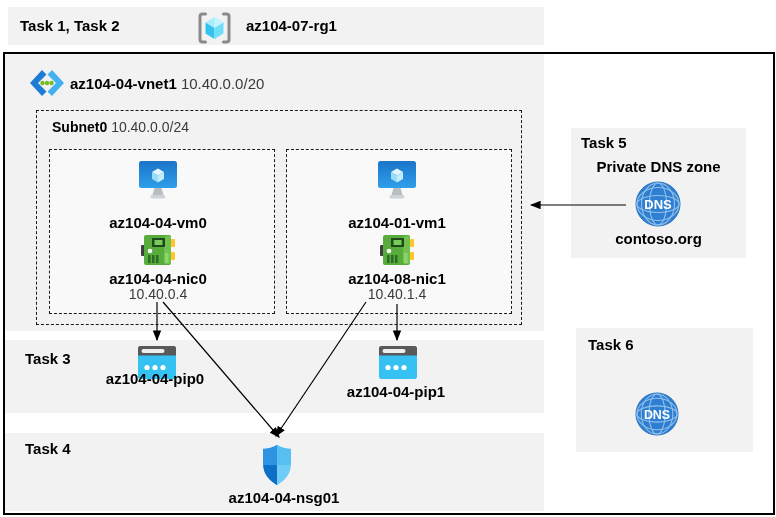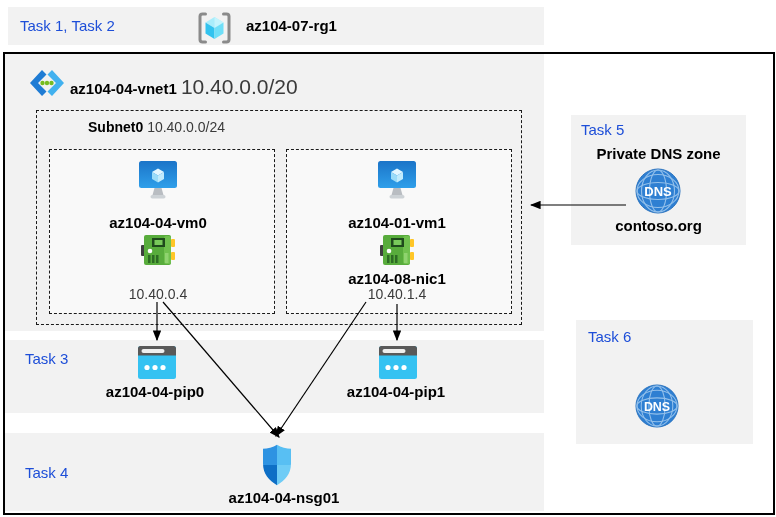--- a/index.html
+++ b/index.html
@@ -2,21 +2,21 @@
 <html><head>
 <meta charset="utf-8">
 <style>
   html,body{margin:0;padding:0;background:#fff;}
   #canvas{
     position:relative;width:776px;height:517px;background:#fff;overflow:hidden;
     font-family:"Liberation Sans","DejaVu Sans",sans-serif;color:#000;
   }
   .abs{position:absolute;}
   .band{background:#F2F2F2;}
-  .task-label{font-weight:400;font-size:15px;color:#1d4ed8;}
+  .task-label{font-weight:700;font-size:15px;color:#000000;}
   .name{font-weight:700;font-size:15px;color:#000;white-space:nowrap;}
   .plain{font-weight:400;font-size:14px;color:#3A3A3A;white-space:nowrap;}
   .center{text-align:center;}
   .dashed{border:1.5px dashed #1a1a1a;box-sizing:border-box;}
   .subnet-inner{background:rgba(255,255,255,0.5);}
   .frame{border:2px solid #000;box-sizing:border-box;background:#fff;}
   .subnet-title{font-size:14px;white-space:nowrap;}
   .subnet-title b{font-weight:700;}
   svg{display:block;}
   .overlay{pointer-events:none;z-index:40;}
@@ -48,25 +48,25 @@
 
   <span class="abs z2" style="left:30px;top:70px;">
     <svg width="34" height="26" viewBox="0 0 34 26">
       <polygon points="12,0 16.5,4.5 8,13 16.5,21.5 12,26 0,13" fill="#1F7CD4"></polygon>
       <polygon points="22,0 17.5,4.5 26,13 17.5,21.5 22,26 34,13" fill="#41B1EF"></polygon>
       <circle cx="12.5" cy="13" r="2.2" fill="#76BC21"></circle>
       <circle cx="17" cy="13" r="2.2" fill="#76BC21"></circle>
       <circle cx="21.5" cy="13" r="2.2" fill="#76BC21"></circle>
     </svg>
   </span>
-  <span class="abs z2" style="left:70px;top:75px;font-size:15px;white-space:nowrap;"><b>az104-04-vnet1</b> <span class="plain" style="font-size:21px;">10.40.0.0/20</span></span>
+  <span class="abs z2" style="left:70px;top:75px;font-size:15px;white-space:nowrap;"><b>az104-04-vnet1</b> <span class="plain" style="font-size:15px;">10.40.0.0/20</span></span>
 
   <div class="abs dashed z1" style="left:36px;top:110px;width:486px;height:215px;"></div>
 
-  <span class="abs z2 subnet-title" style="left:52px;top:119px;margin-left:36px;"><b>Subnet0</b> <span class="plain">10.40.0.0/24</span></span>
+  <span class="abs z2 subnet-title" style="left:52px;top:119px;"><b>Subnet0</b> <span class="plain">10.40.0.0/24</span></span>
   <div class="abs dashed subnet-inner z1" style="left:49px;top:149px;width:226px;height:165px;"></div>
 
   <span class="abs z2" style="left:139px;top:161px;">
     <svg width="38" height="41" viewBox="0 0 38 41">
       <defs>
         <linearGradient id="vmg" x1="0" y1="0" x2="0" y2="1">
           <stop offset="0" stop-color="#1B74C8"></stop>
             <stop offset="1" stop-color="#2F9FEA"></stop>
         </linearGradient>
       </defs>
@@ -89,20 +89,21 @@
       <rect x="13.5" y="6" width="8" height="5" fill="#79C95B"></rect>
       <circle cx="9" cy="17" r="2.3" fill="#fff"></circle>
       <rect x="7" y="21" width="2.5" height="8" fill="#2D6B24"></rect>
       <rect x="11" y="21" width="2.5" height="8" fill="#2D6B24"></rect>
       <rect x="15" y="21" width="2.5" height="8" fill="#2D6B24"></rect>
       <rect x="24" y="19" width="3.5" height="10" fill="#8FD36F"></rect>
       <rect x="30" y="5" width="4" height="8" rx="1" fill="#FFC627"></rect>
       <rect x="30" y="18" width="4" height="8" rx="1" fill="#FFC627"></rect>
     </svg>
   </span>
+  <div class="abs center name z2" style="left:88px;top:270px;width:140px;">az104-04-nic0</div>
   <div class="abs center plain z2" style="left:88px;top:286px;width:140px;">10.40.0.4</div>
 
   <div class="abs dashed subnet-inner z1" style="left:286px;top:149px;width:226px;height:165px;"></div>
 
   <span class="abs z2" style="left:378px;top:161px;">
     <svg width="38" height="41" viewBox="0 0 38 41">
       <rect x="0" y="0" width="38" height="27" rx="2.5" fill="url(#vmg)"></rect>
       <polygon points="19,7.5 25,11 19,14.5 13,11" fill="#E3F6FF"></polygon>
       <polygon points="13,11 19,14.5 19,21.5 13,18" fill="#9BDCF9"></polygon>
       <polygon points="25,11 19,14.5 19,21.5 25,18" fill="#C2EBFD"></polygon>
@@ -124,39 +125,39 @@
       <rect x="11" y="21" width="2.5" height="8" fill="#2D6B24"></rect>
       <rect x="15" y="21" width="2.5" height="8" fill="#2D6B24"></rect>
       <rect x="24" y="19" width="3.5" height="10" fill="#8FD36F"></rect>
       <rect x="30" y="5" width="4" height="8" rx="1" fill="#FFC627"></rect>
       <rect x="30" y="18" width="4" height="8" rx="1" fill="#FFC627"></rect>
     </svg>
   </span>
   <div class="abs center name z2" style="left:327px;top:270px;width:140px;">az104-08-nic1</div>
   <div class="abs center plain z2" style="left:327px;top:286px;width:140px;">10.40.1.4</div>
 
-  <div class="abs band z1" style="left:571px;top:115px;width:175px;height:130px;">
+  <div class="abs band z1" style="left:571px;top:128px;width:175px;height:130px;">
     <span class="abs task-label" style="left:10px;top:6px;">Task 5</span>
     <div class="abs center name" style="left:0;top:30px;width:175px;">Private DNS zone</div>
     <span class="abs" style="left:64px;top:53px;">
       <svg width="46" height="46" viewBox="0 0 46 46">
         <circle cx="23" cy="23" r="22" fill="#2E7FD2" stroke="#2A72BE" stroke-width="1"></circle>
         <g fill="none" stroke="#A6CCEF" stroke-width="1.1" opacity="0.85">
           <ellipse cx="23" cy="23" rx="8.5" ry="21"></ellipse>
           <ellipse cx="23" cy="23" rx="16.5" ry="21"></ellipse>
           <ellipse cx="23" cy="23" rx="21" ry="8.5"></ellipse>
           <ellipse cx="23" cy="23" rx="21" ry="16.5"></ellipse>
         </g>
         <text x="23" y="28" text-anchor="middle" font-size="13" font-weight="bold" fill="#fff" font-family="Liberation Sans, sans-serif">DNS</text>
       </svg>
     </span>
     <div class="abs center name" style="left:0;top:102px;width:175px;">contoso.org</div>
   </div>
 
-  <div class="abs band z1" style="left:576px;top:320px;width:177px;height:124px;">
+  <div class="abs band z1" style="left:576px;top:328px;width:177px;height:124px;">
     <span class="abs task-label" style="left:12px;top:8px;">Task 6</span>
     <span class="abs" style="left:59px;top:64px;">
       <svg width="44" height="44" viewBox="0 0 46 46">
         <circle cx="23" cy="23" r="22" fill="#2E7FD2" stroke="#2A72BE" stroke-width="1"></circle>
         <g fill="none" stroke="#A6CCEF" stroke-width="1.1" opacity="0.85">
           <ellipse cx="23" cy="23" rx="8.5" ry="21"></ellipse>
           <ellipse cx="23" cy="23" rx="16.5" ry="21"></ellipse>
           <ellipse cx="23" cy="23" rx="21" ry="8.5"></ellipse>
           <ellipse cx="23" cy="23" rx="21" ry="16.5"></ellipse>
         </g>
@@ -171,36 +172,36 @@
   <span class="abs z2" style="left:138px;top:346px;">
     <svg width="38" height="33" viewBox="0 0 38 33">
       <rect x="0" y="0" width="38" height="33" rx="2.5" fill="#35C2F2"></rect>
       <path d="M2.5,0 H35.5 A2.5,2.5 0 0 1 38,2.5 V9.5 H0 V2.5 A2.5,2.5 0 0 1 2.5,0 Z" fill="#595959"></path>
       <rect x="3.5" y="3" width="23" height="4" rx="2" fill="#EFEFEF"></rect>
       <circle cx="9" cy="21.5" r="2.6" fill="#fff"></circle>
       <circle cx="17" cy="21.5" r="2.6" fill="#fff"></circle>
       <circle cx="25" cy="21.5" r="2.6" fill="#fff"></circle>
     </svg>
   </span>
-  <div class="abs center name z2" style="left:85px;top:383px;width:140px;">az104-04-pip0</div>
+  <div class="abs center name z2" style="left:85px;top:370px;width:140px;">az104-04-pip0</div>
 
   <span class="abs z2" style="left:379px;top:346px;">
     <svg width="38" height="33" viewBox="0 0 38 33">
       <rect x="0" y="0" width="38" height="33" rx="2.5" fill="#35C2F2"></rect>
       <path d="M2.5,0 H35.5 A2.5,2.5 0 0 1 38,2.5 V9.5 H0 V2.5 A2.5,2.5 0 0 1 2.5,0 Z" fill="#595959"></path>
       <rect x="3.5" y="3" width="23" height="4" rx="2" fill="#EFEFEF"></rect>
       <circle cx="9" cy="21.5" r="2.6" fill="#fff"></circle>
       <circle cx="17" cy="21.5" r="2.6" fill="#fff"></circle>
       <circle cx="25" cy="21.5" r="2.6" fill="#fff"></circle>
     </svg>
   </span>
   <div class="abs center name z2" style="left:326px;top:383px;width:140px;">az104-04-pip1</div>
 
   <div class="abs band z1" style="left:5px;top:433px;width:539px;height:78px;"></div>
-  <span class="abs task-label z2" style="left:25px;top:440px;margin-top:24px;">Task 4</span>
+  <span class="abs task-label z2" style="left:25px;top:440px;">Task 4</span>
 
   <span class="abs z2" style="left:262px;top:444px;">
     <svg width="30" height="42" viewBox="0 0 30 42">
       <defs>
         <clipPath id="shieldclip">
           <path d="M15,0.8 C11.2,3.2 5.2,4.8 1,4.8 L1,19.5 C1,30 7,36.5 15,41.2 C23,36.5 29,30 29,19.5 L29,4.8 C24.8,4.8 18.8,3.2 15,0.8 Z"></path>
         </clipPath>
       </defs>
       <g clip-path="url(#shieldclip)">
         <rect x="0" y="0" width="15" height="21" fill="#2E93E2"></rect>

